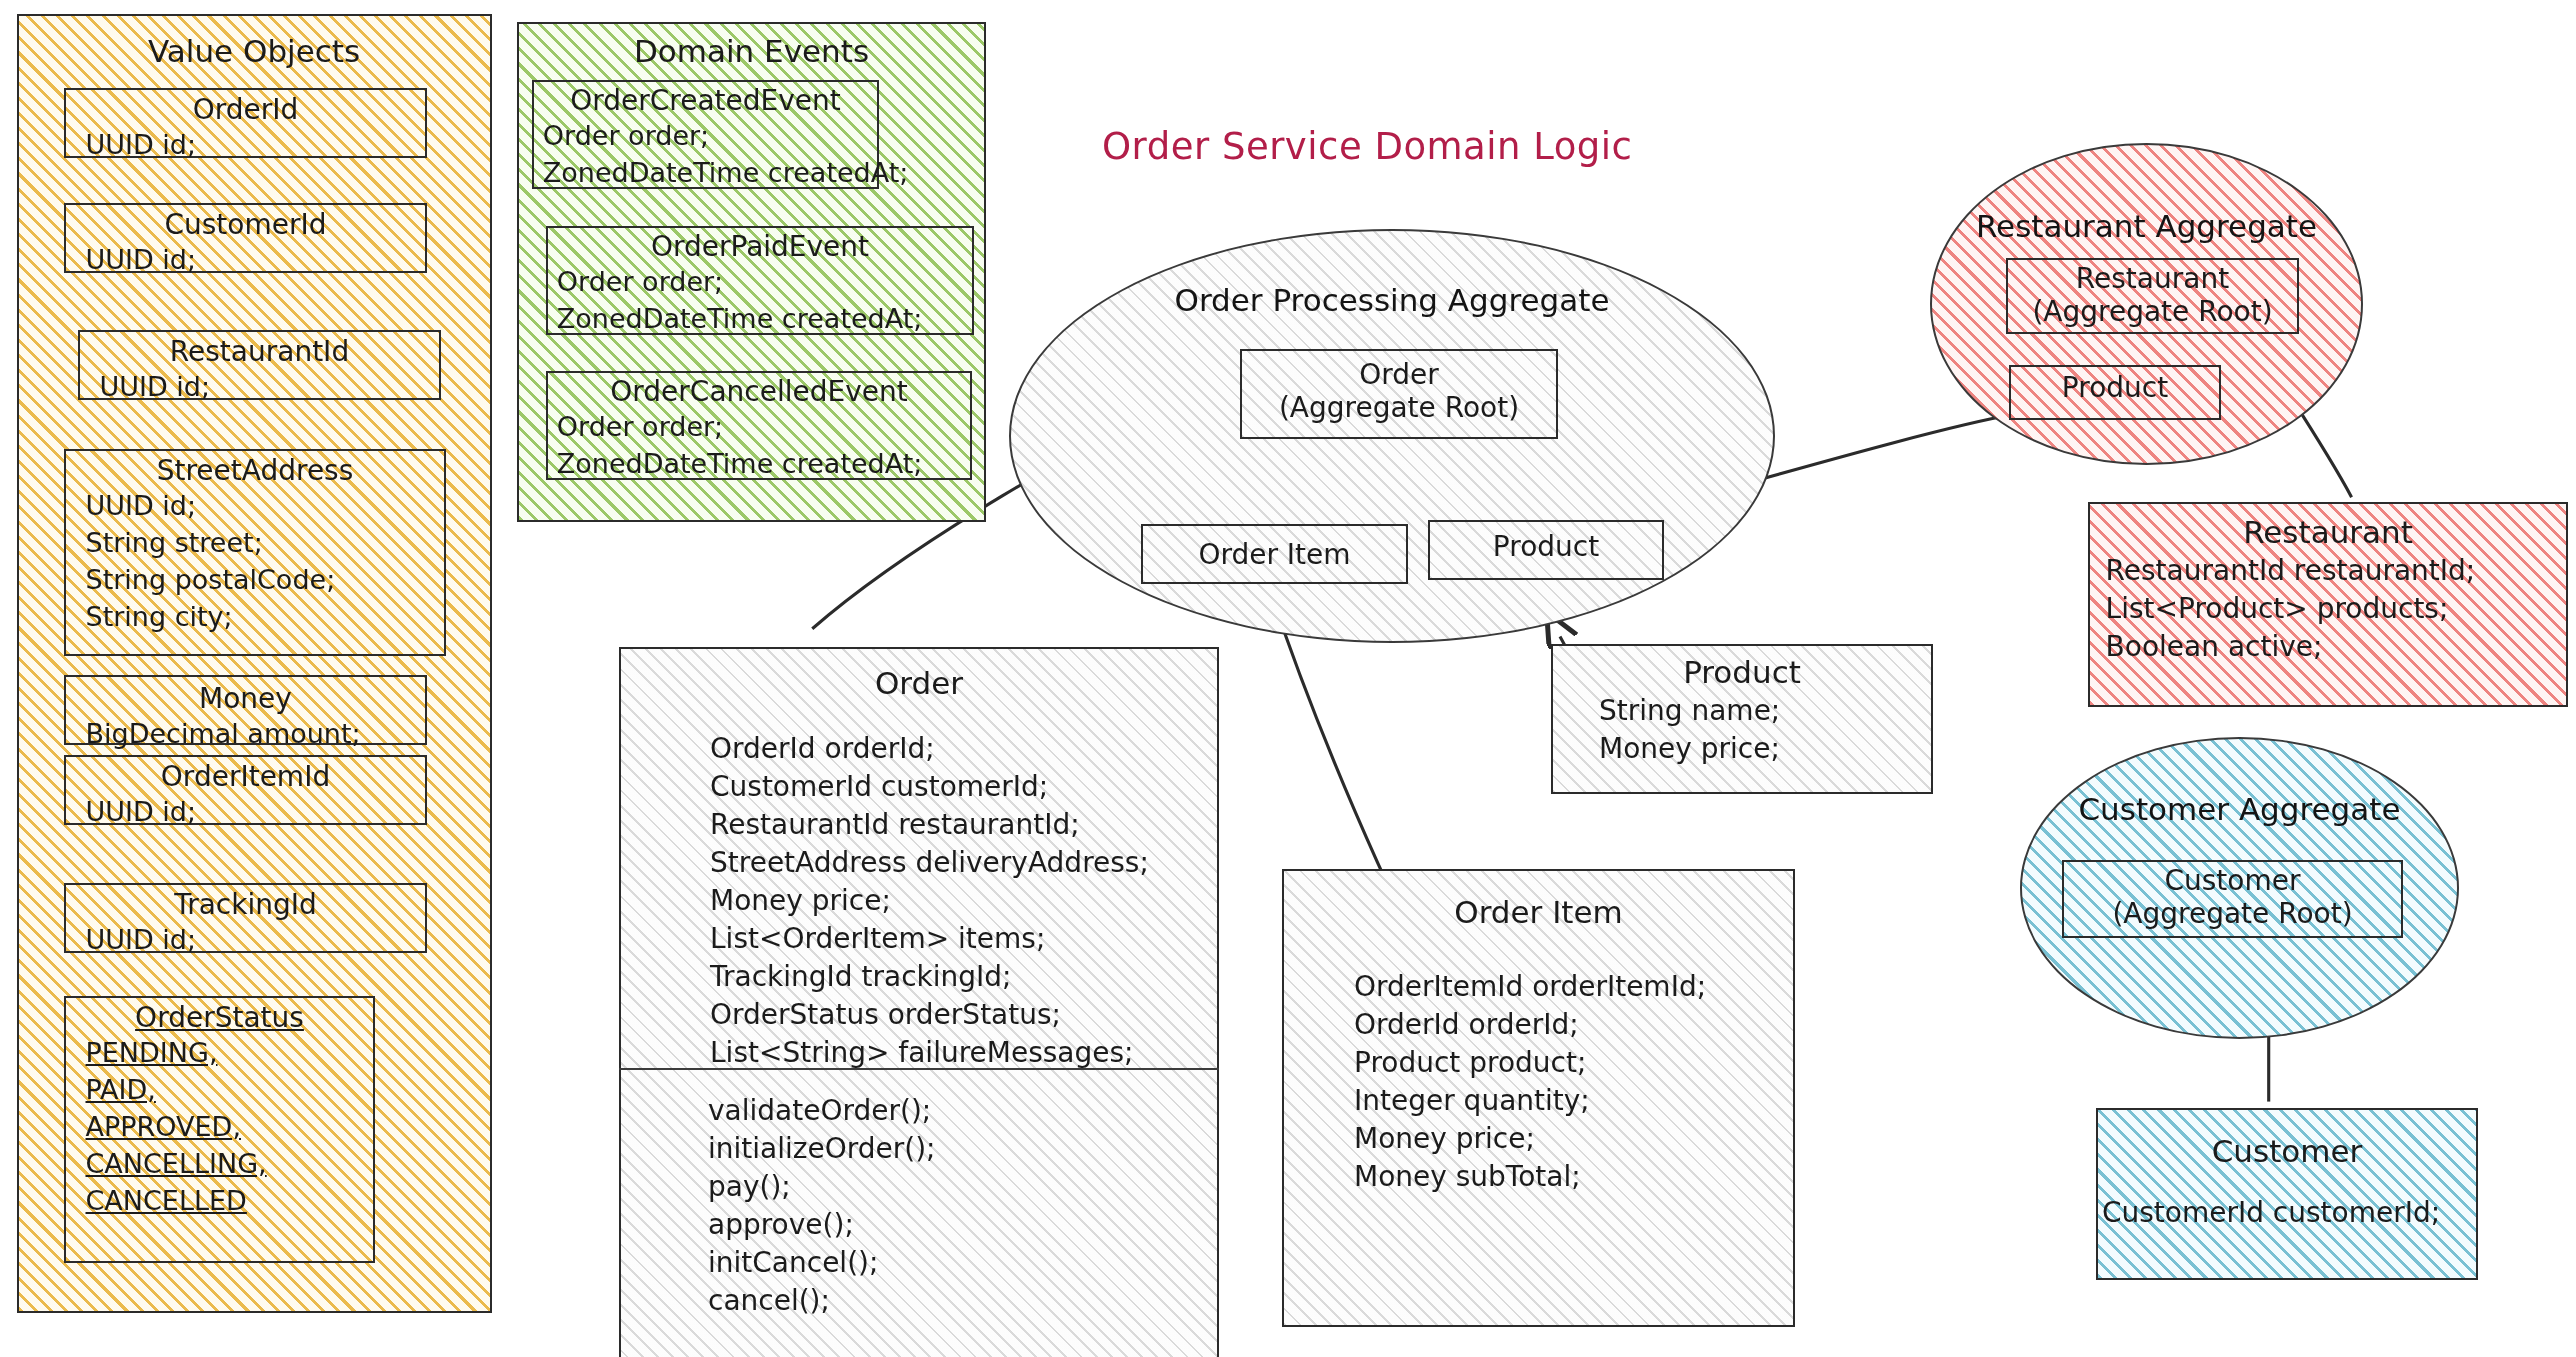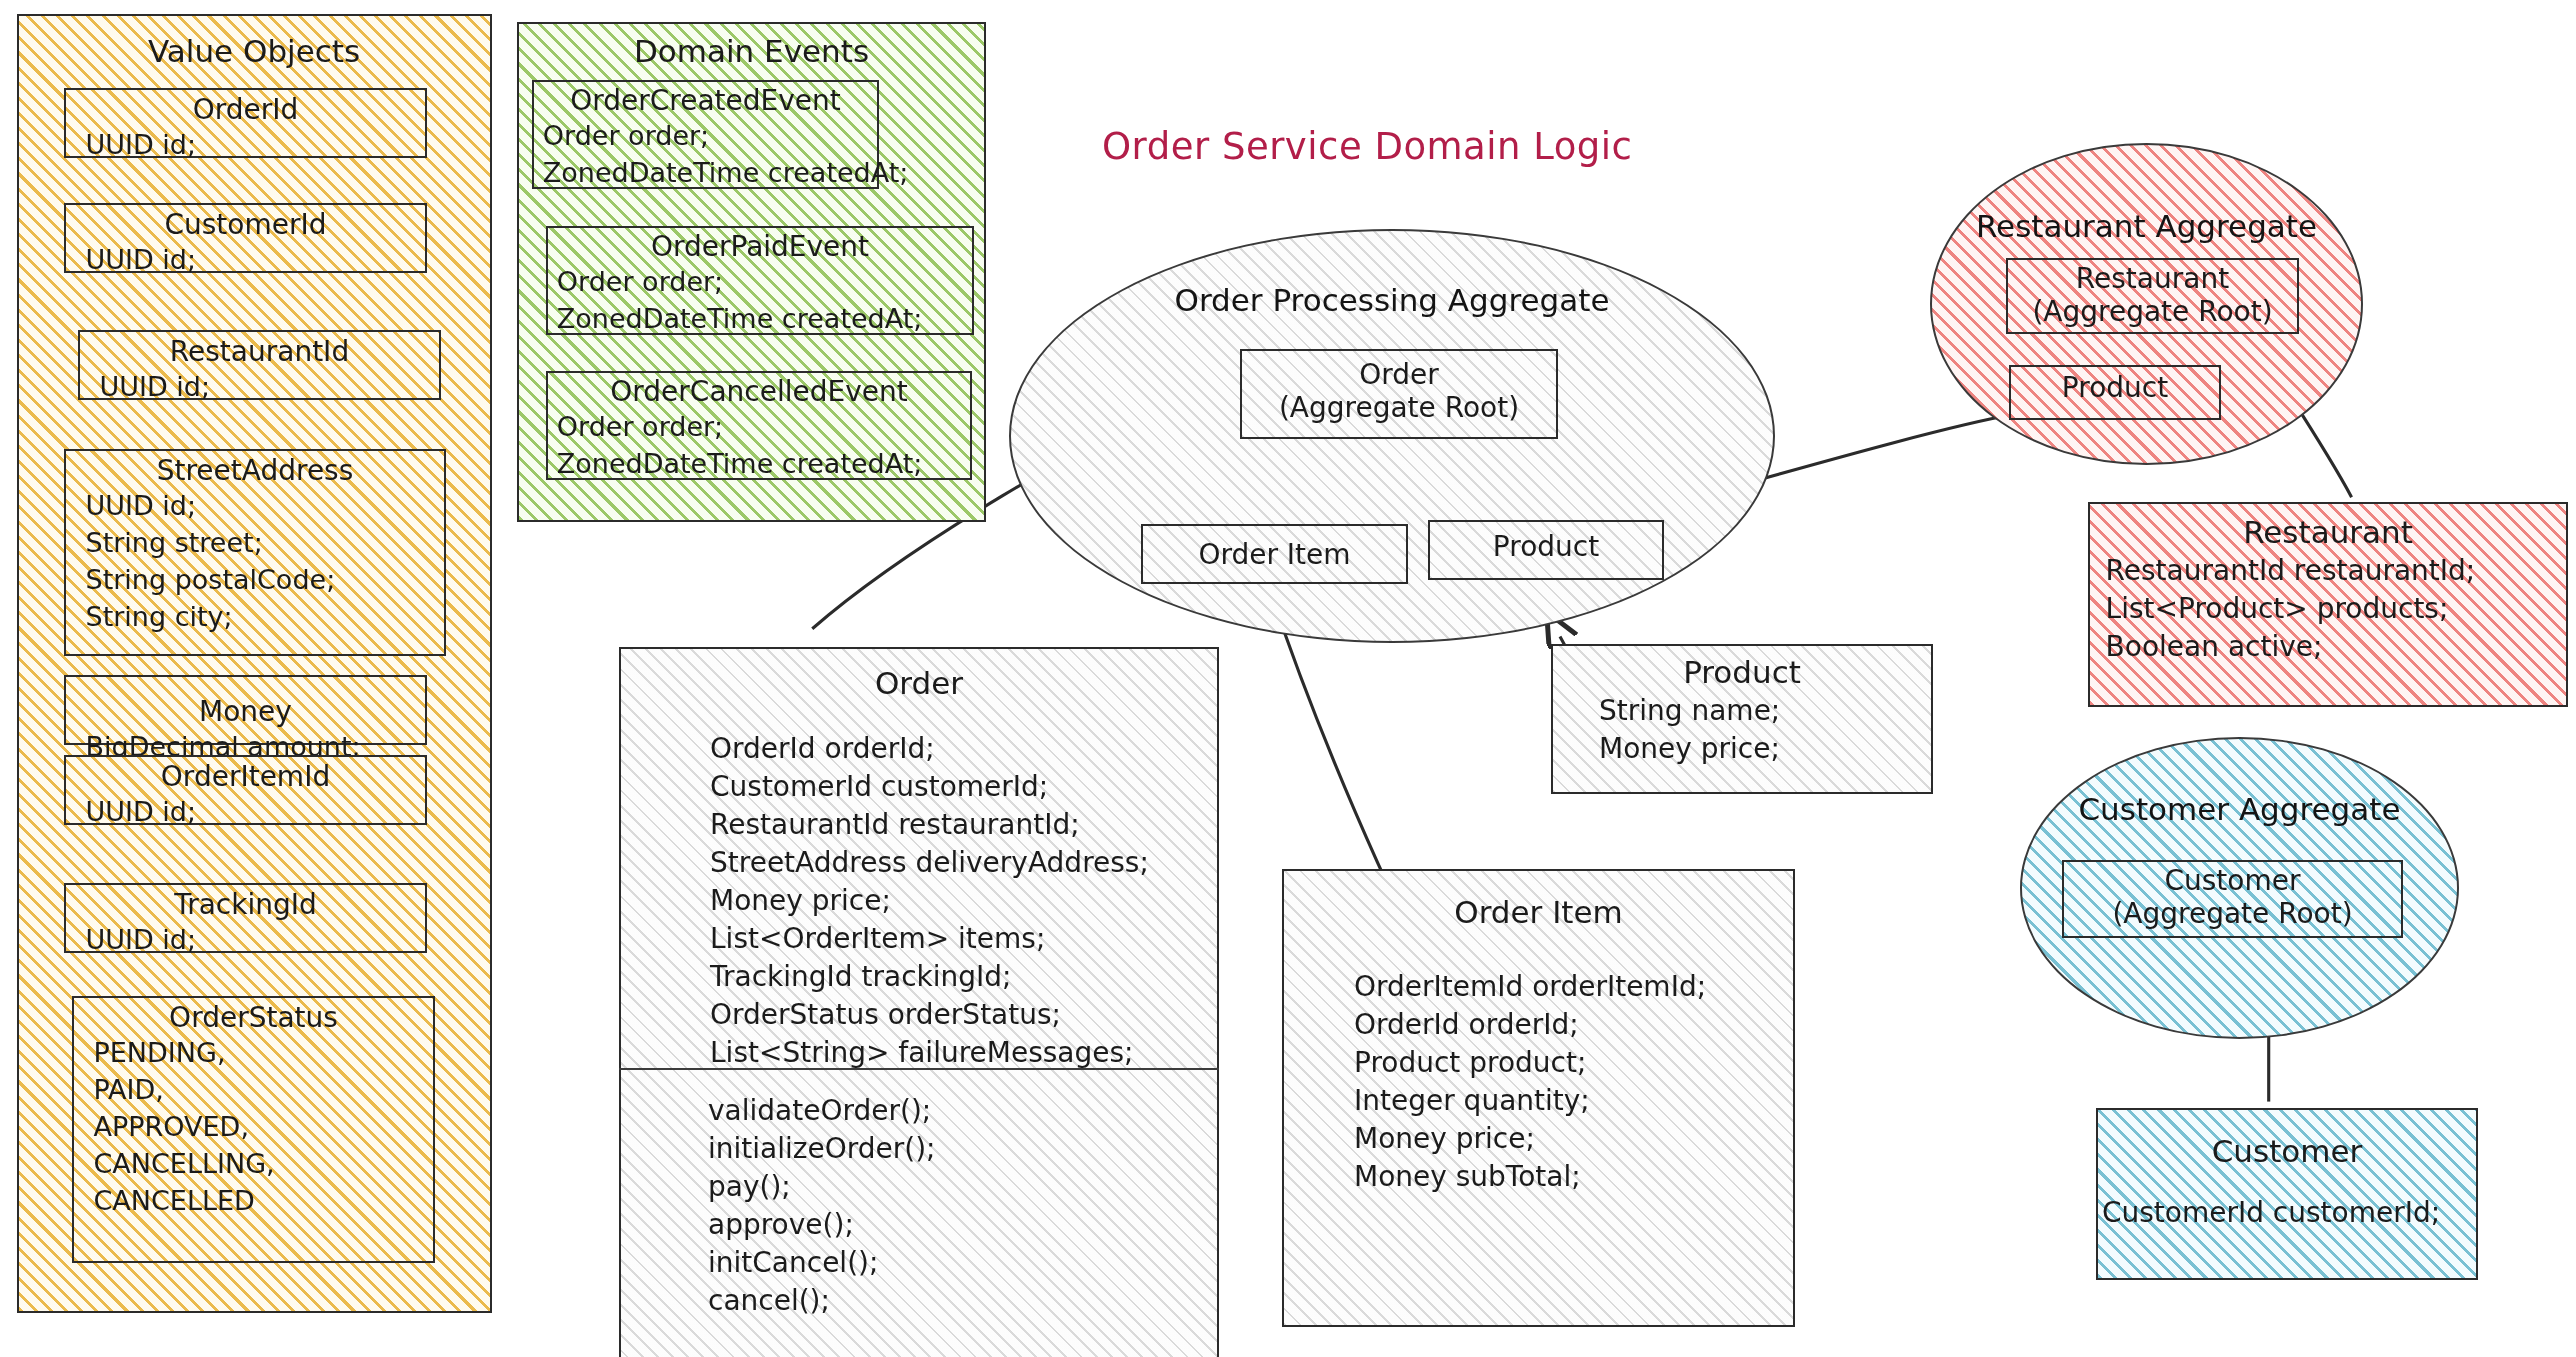--- a/index.html
+++ b/index.html
@@ -165,35 +165,35 @@
 
   <div class="node fill-orange" style="left:64px; top:449px; width:382px; height:207px;">
     <div class="ttl hand t-sub" style="margin-top:2.9px;">StreetAddress</div>
     <div class="body hand t-bodysm" style="margin-left:19.5px;">UUID id;
 String street;
 String postalCode;
 String city;</div>
   </div>
 
   <div class="node fill-orange" style="left:64px; top:675px; width:363px; height:70px;">
-    <div class="ttl hand t-sub" style="margin-top:18px;">Money</div>
+    <div class="ttl hand t-sub" style="margin-top:5px;">Money</div>
     <div class="body hand t-bodysm" style="margin-left:19.5px;">BigDecimal amount;</div>
   </div>
 
   <div class="node fill-orange" style="left:64px; top:755px; width:363px; height:70px;">
     <div class="ttl hand t-sub" style="margin-top:2.9px;">OrderItemId</div>
     <div class="body hand t-bodysm" style="margin-left:19.5px;">UUID id;</div>
   </div>
 
   <div class="node fill-orange" style="left:64px; top:883px; width:363px; height:70px;">
     <div class="ttl hand t-sub" style="margin-top:2.9px;">TrackingId</div>
     <div class="body hand t-bodysm" style="margin-left:19.5px;">UUID id;</div>
   </div>
 
-  <div class="node fill-orange" style="left:72px; top:996px; width:363px; height:267px;">
+  <div class="node fill-orange" style="left:64px; top:996px; width:311px; height:267px;text-decoration:underline;">
     <div class="ttl hand t-sub" style="margin-top:2.9px;">OrderStatus</div>
     <div class="body hand t-bodysm" style="margin-left:19.5px;">PENDING,
 PAID,
 APPROVED,
 CANCELLING,
 CANCELLED</div>
   </div>
 
   <div class="node fill-green" style="left:517px; top:21.5px; width:469px; height:500px;">
     <div class="ttl hand t-head" style="margin-top:9.8px;">Domain Events</div>

